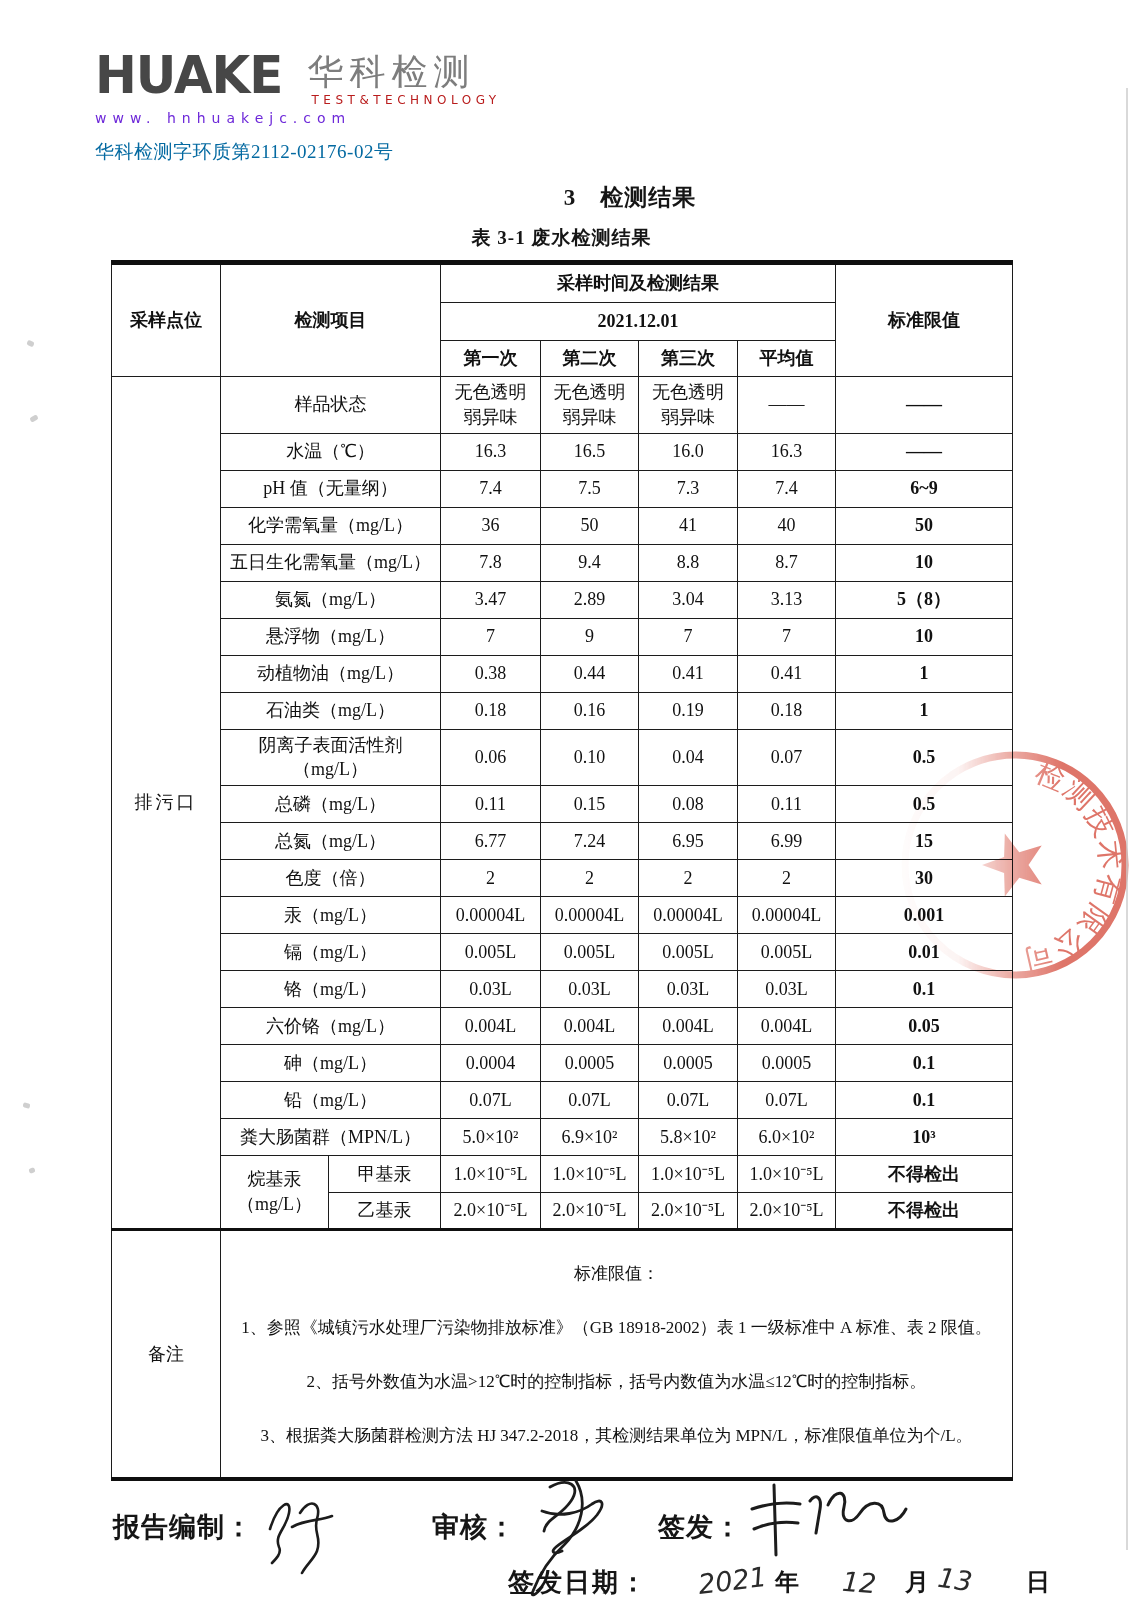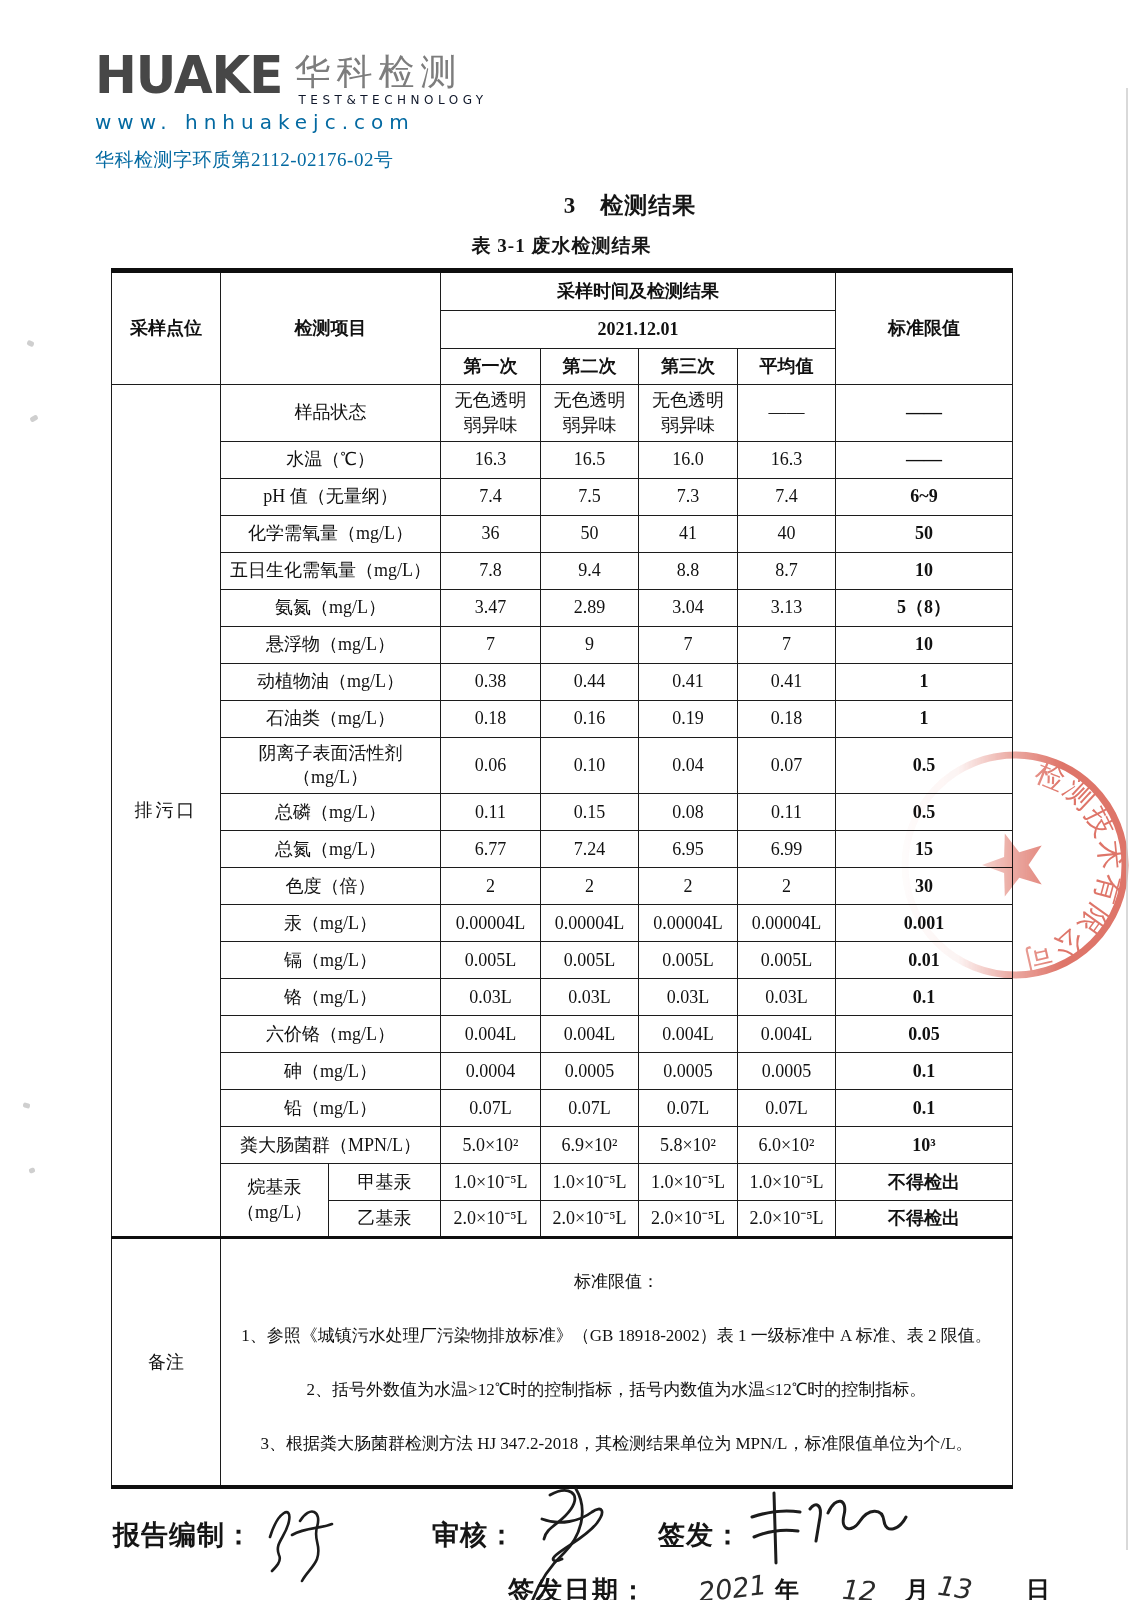--- a/index.html
+++ b/index.html
@@ -3,29 +3,29 @@
 <meta charset="utf-8">
 <style>
   * { margin:0; padding:0; box-sizing:border-box; }
   body { background:#e8e8e8; font-family:"Liberation Serif", serif; }
   .page {
     position:relative; width:1130px; height:1600px; margin:0 auto;
     background:#ffffff; overflow:hidden; color:#151515;
   }
   
   .letterhead { padding:52px 0 0 95px; }
-  .logo-row { display:flex; align-items:flex-start; }
+  .logo-row { display:flex; align-items:flex-start;gap:13px; }
   .brand {
     font-family:"DejaVu Sans", sans-serif; font-weight:900; font-size:50px;
     line-height:48px; letter-spacing:-1px; color:#474747; transform:scaleY(1.02);
   }
   .brand-right { margin-left:12px; display:flex; flex-direction:column; }
   .brand-cn { font-size:36px; line-height:40px; letter-spacing:6px; color:#7d7d7d; }
-  .tagline { font-family:"DejaVu Sans", sans-serif; font-size:12px; letter-spacing:4.5px; color:#0f172a; margin-top:1px; padding-left:4px; }
-  .website { font-family:"DejaVu Sans", sans-serif; font-size:20px; letter-spacing:6px; color:#0369a1; margin-top:3px; }
+  .tagline { font-family:"DejaVu Sans", sans-serif; font-size:12px; letter-spacing:4.5px; color:#b91c1c; margin-top:1px; padding-left:4px; }
+  .website { font-family:"DejaVu Sans", sans-serif; font-size:14px; letter-spacing:6px; color:#6d28d9; margin-top:3px; }
   .doc-number { font-size:19px; color:#0369a1; margin-top:13px; letter-spacing:0.5px; }
   
   .sec-title { margin:17px 0 0 130px; font-size:23px; font-weight:bold; letter-spacing:1px;text-align:center; }
   .tbl-caption { width:901px; margin:12px 0 0 111px; text-align:center; font-size:19px; font-weight:bold; letter-spacing:1px; }
   
   table.results {
     width:901px; margin:9px 0 0 111px;
     border-collapse:collapse; table-layout:fixed;
     border-top:5px solid #0f0f0f; border-bottom:4px solid #0f0f0f;
   }

